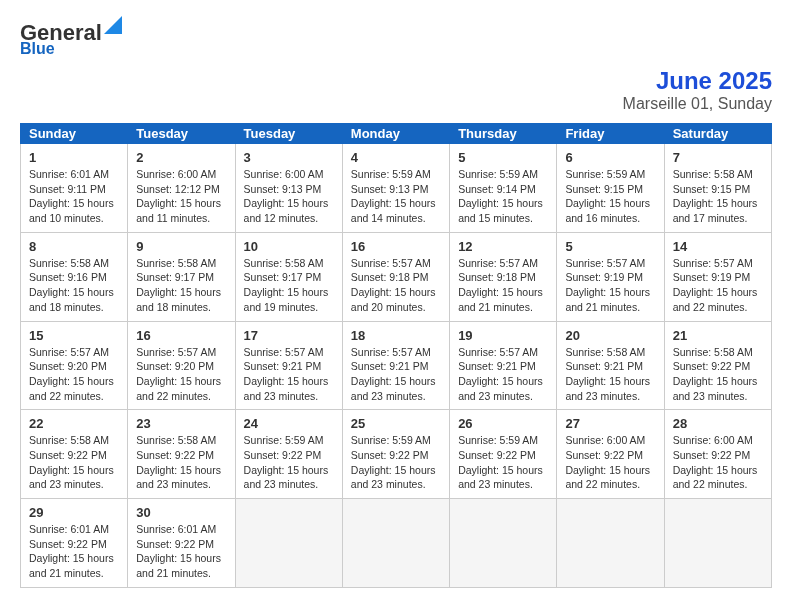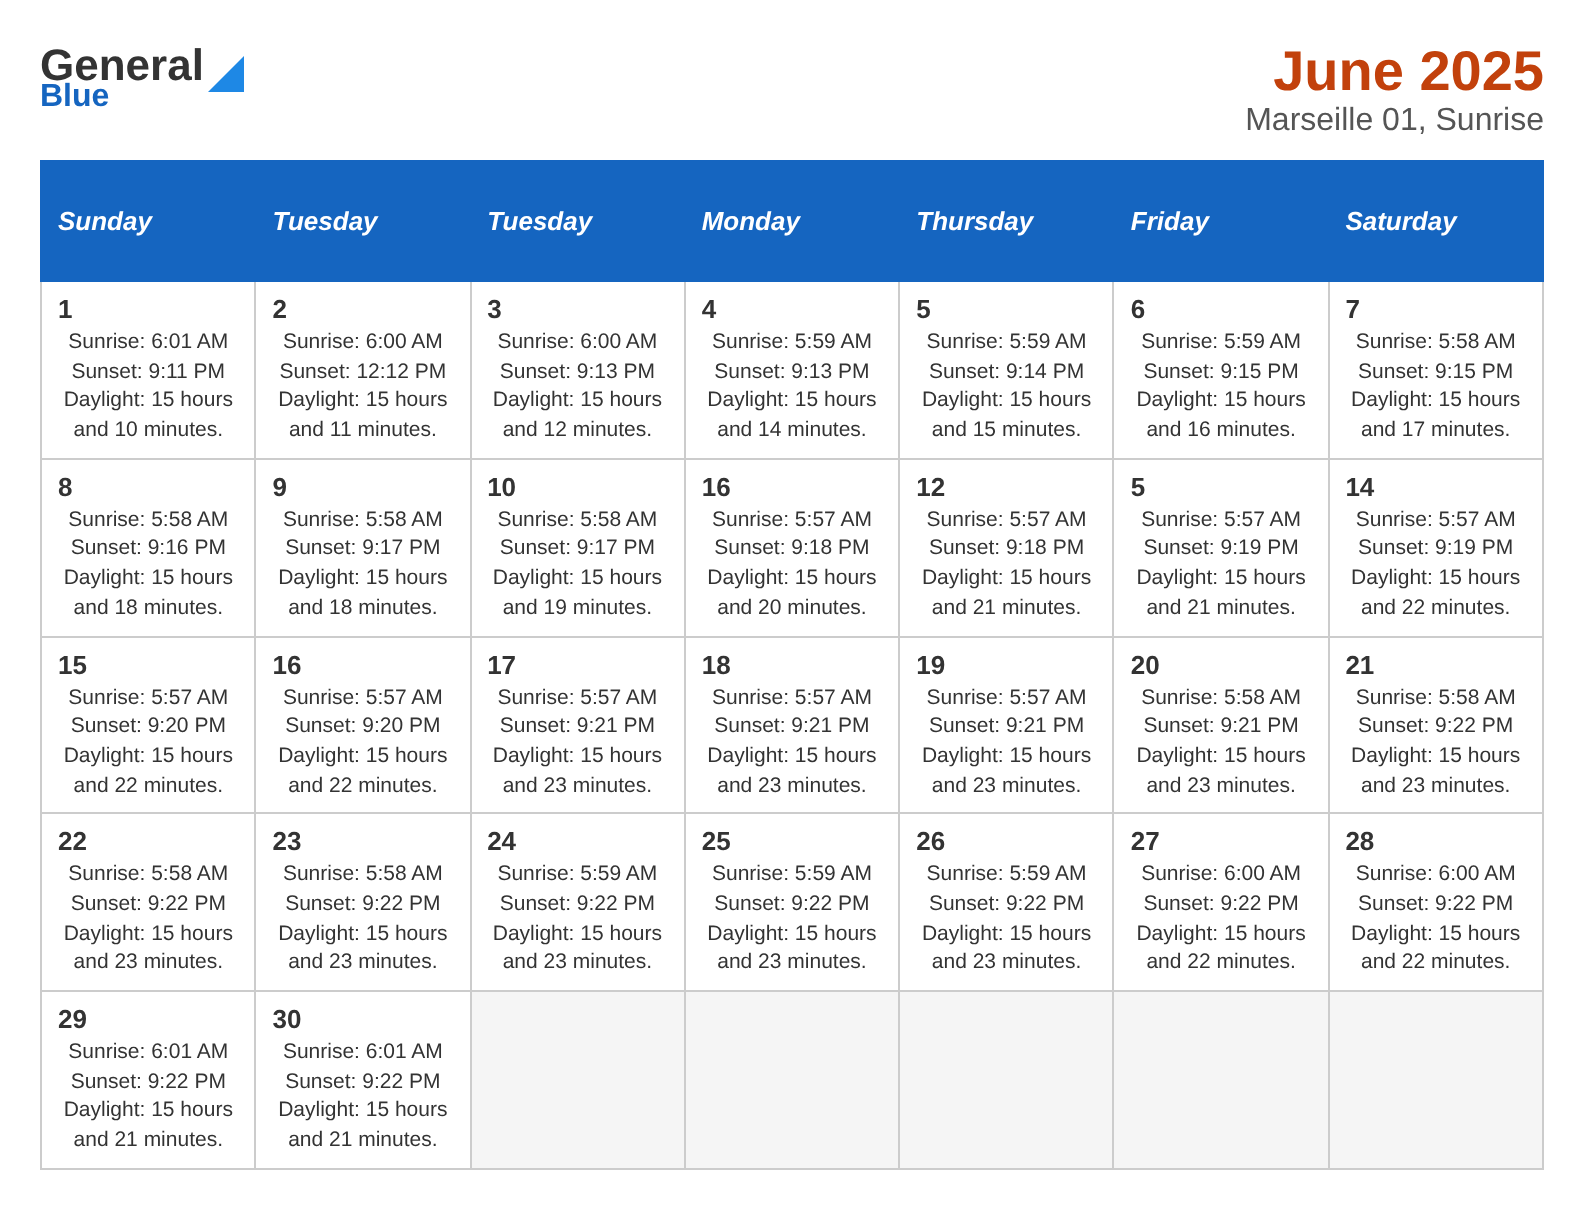--- a/index.html
+++ b/index.html
@@ -18,42 +18,42 @@
     }
     .logo {
       display: flex;
       flex-direction: column;
       align-items: flex-start;
     }
     .title-area {
       text-align: right;
     }
     .month-title {
-      font-size: 28px;
+      font-size: 24px;
       font-weight: bold;
-      color: #c2410c;
+      color: #1d4ed8;
+      margin-top: 47px;
     }
     .location {
       font-size: 16px;
       color: #555;
     }
     .calendar {
       width: 100%;
       border-collapse: collapse;
       border: 1px solid #ccc;
     }
     .calendar th {
       background: #1565c0;
       color: #fff;
       text-align: left;
-      padding: 22px 8px;
+      padding: 2px 8px;
       font-size: 13px;
       font-weight: bold;
       border: 1px solid #1565c0;
-      font-style: italic;
     }
     .calendar td {
       vertical-align: top;
       padding: 6px 8px;
       border: 1px solid #ccc;
       width: 14.28%;
       font-size: 11px;
       color: #333;
       background: #fff;
       min-height: 80px;
@@ -64,39 +64,38 @@
     .day-num {
       font-size: 13px;
       font-weight: bold;
       display: block;
       margin-bottom: 2px;
     }
     .day-info {
       font-size: 10.5px;
       line-height: 1.4;
       color: #333;
-      text-align: center;
     }
   </style>
 </head>
 <body>
 
 <div class="header">
   <div class="logo">
-    <div style="display:flex; align-items:flex-end;">
+    <div style="display:flex; align-items:flex-start;">
       <span style="font-size:22px; font-weight:bold; color:#333;">General</span>
       <svg width="18" height="18" viewBox="0 0 18 18" style="margin-left:2px; margin-top:-4px;">
         <polygon points="0,18 18,18 18,0" fill="#1e88e5"></polygon>
       </svg>
     </div>
     <span style="font-size:16px; font-weight:bold; color:#1565c0; margin-top:-6px;">Blue</span>
   </div>
   <div class="title-area">
     <div class="month-title">June 2025</div>
-    <div class="location">Marseille 01, Sunrise</div>
+    <div class="location">Marseille 01, Sunday</div>
   </div>
 </div>
 
 <table class="calendar">
   <thead>
     <tr>
       <th>Sunday</th>
       <th>Tuesday</th>
       <th>Tuesday</th>
       <th>Monday</th>

